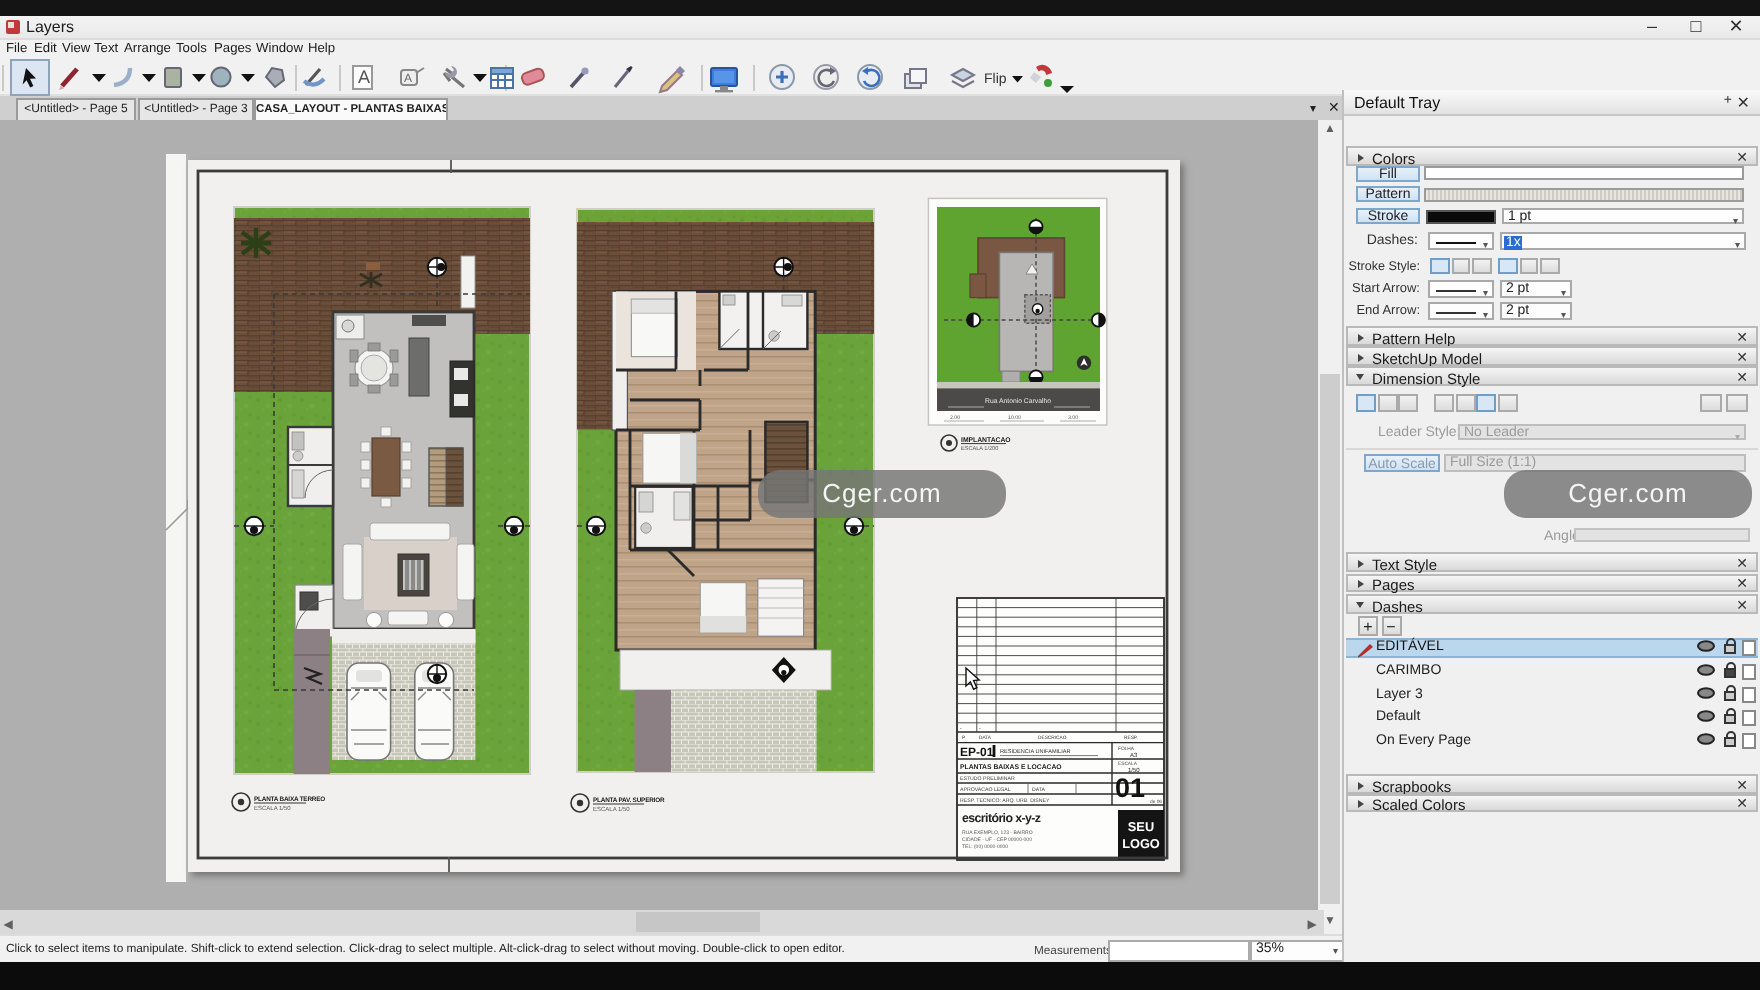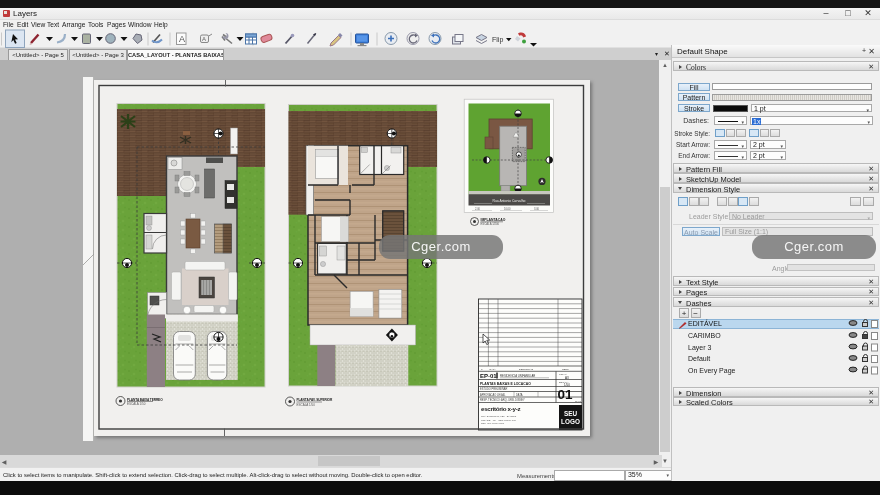--- a/index.html
+++ b/index.html
@@ -499,25 +499,25 @@
   <span style="position:absolute;left:3px;top:4px;">Click to select items to manipulate. Shift-click to extend selection. Click-drag to select multiple. Alt-click-drag to select without moving. Double-click to open editor.</span>
   <span style="position:absolute;left:517px;top:4.5px;color:#444;">Measurements</span>
   <span style="position:absolute;left:554px;top:2px;width:69px;height:9px;background:#fff;border:1px solid #aaa;"></span>
   <span style="position:absolute;left:625px;top:2px;width:45px;height:9px;background:#fdfdfd;border:1px solid #aaa;font-size:7px;">&nbsp;35%<span style="position:absolute;right:2px;top:1px;font-size:5px;color:#555;">▾</span></span>
 </div>
 <div class="abs" id="botblack"></div>
 <div class="wm abs" style="left:379px;top:235px;width:124px;height:23.5px;line-height:23px;">Cger.com</div>
 <div class="wm abs" style="left:752px;top:234.5px;width:124px;height:24.5px;line-height:24px;">Cger.com</div>
 <div class="abs" id="panel">
   <div style="position:absolute;left:0;top:0;width:208px;height:13px;background:linear-gradient(#fafafa,#e2e2e2);border-bottom:1px solid #c6c6c6;box-sizing:border-box;">
-    <span style="position:absolute;left:5px;top:2px;font-size:8px;color:#111;">Default Shape</span>
+    <span style="position:absolute;left:5px;top:2px;font-size:8px;color:#111;">Default Tray</span>
     <span style="position:absolute;right:14px;top:2px;font-size:7px;color:#333;">+</span>
     <span style="position:absolute;right:5px;top:2px;font-size:8px;color:#333;">✕</span>
   </div>
-  <div class="phead" style="top:16px;font-family:Liberation Serif, serif;">
+  <div class="phead" style="top:28px;">
       <span class="tri-r"></span>
       <span class="cap">Colors</span>
       <span class="x">✕</span>
     </div>
 
   <div class="bluebtn" style="left:6px;top:37.5px;width:32px;height:8px;line-height:8px;">Fill</div>
   <div style="position:absolute;left:40px;top:38px;width:160px;height:7px;background:#fefefe;border:1px solid #9b9b9b;box-sizing:border-box;"></div>
   <div class="bluebtn" style="left:6px;top:48px;width:32px;height:8px;line-height:8px;">Pattern</div>
   <div style="position:absolute;left:40px;top:48.5px;width:160px;height:7.5px;border:1px solid #9b9b9b;box-sizing:border-box;background:repeating-linear-gradient(90deg,#e8e6e2 0,#e8e6e2 1px,#cfccc6 1px,#cfccc6 2px);"></div>
   <div class="bluebtn" style="left:6px;top:59px;width:32px;height:8px;line-height:8px;">Stroke</div>
@@ -546,21 +546,21 @@
     </div>
   <div class="combo" style="left:78px;top:94.5px;width:36px;height:9px;">&nbsp;2 pt<span class="ar">▾</span></div>
   <div class="lbl" style="left:0px;top:107px;width:38px;font-size:6.5px;">End Arrow:</div>
   <div class="combo" style="left:42px;top:105.5px;width:33px;height:9px;">
       <span style="position:absolute;left:3px;top:4px;width:20px;height:1px;background:#333;"></span>
       <span class="ar">▾</span>
     </div>
   <div class="combo" style="left:78px;top:105.5px;width:36px;height:9px;">&nbsp;2 pt<span class="ar">▾</span></div>
   <div class="phead" style="top:118px;">
       <span class="tri-r"></span>
-      <span class="cap">Pattern Fill</span>
+      <span class="cap">Pattern Help</span>
       <span class="x">✕</span>
     </div>
   <div class="phead" style="top:128px;">
       <span class="tri-r"></span>
       <span class="cap">SketchUp Model</span>
       <span class="x">✕</span>
     </div>
   <div class="phead" style="top:138px;">
       <span class="tri-d"></span>
       <span class="cap">Dimension Style</span>
@@ -630,21 +630,21 @@
         <path d="M15.5 39 v-1.5 a2 2 0 0 1 4 0 v1.5"></path>
       <rect x="23.5" y="36.5" width="6" height="7" fill="#fff" stroke="#888"></rect>
       <ellipse cx="5" cy="50.5" rx="4" ry="2.4" fill="#888" stroke="#222"></ellipse>
       <rect x="14.5" y="50" width="5" height="4" fill="#ccc"></rect>
         <path d="M15.5 50.5 v-1.5 a2 2 0 0 1 4 0 v1.5"></path>
       <rect x="23.5" y="48" width="6" height="7" fill="#fff" stroke="#888"></rect>
     </g>
   </svg>
   <div class="phead" style="top:342px;">
       <span class="tri-r"></span>
-      <span class="cap">Dimension</span>
+      <span class="cap">Scrapbooks</span>
       <span class="x">✕</span>
     </div>
   <div class="phead" style="top:351.5px;">
       <span class="tri-r"></span>
       <span class="cap">Scaled Colors</span>
       <span class="x">✕</span>
     </div>
 </div>
 
 </body></html>

